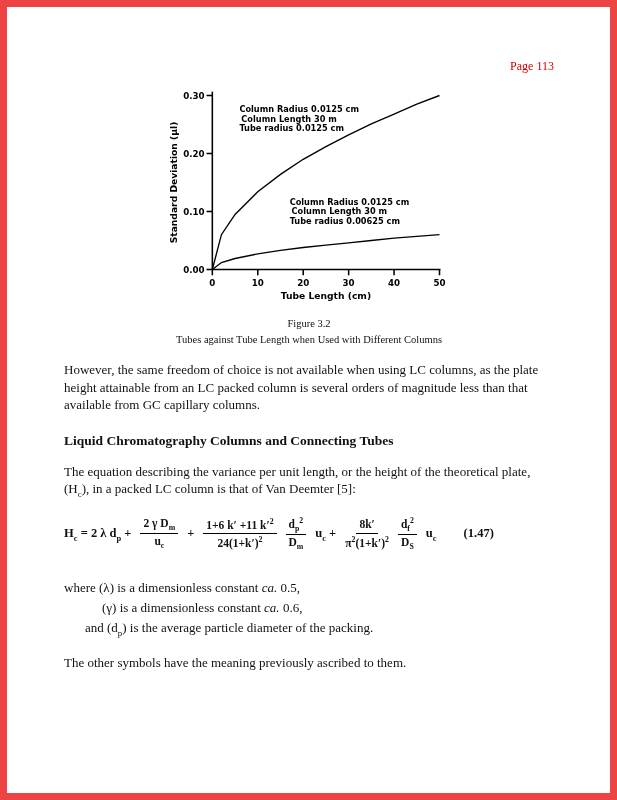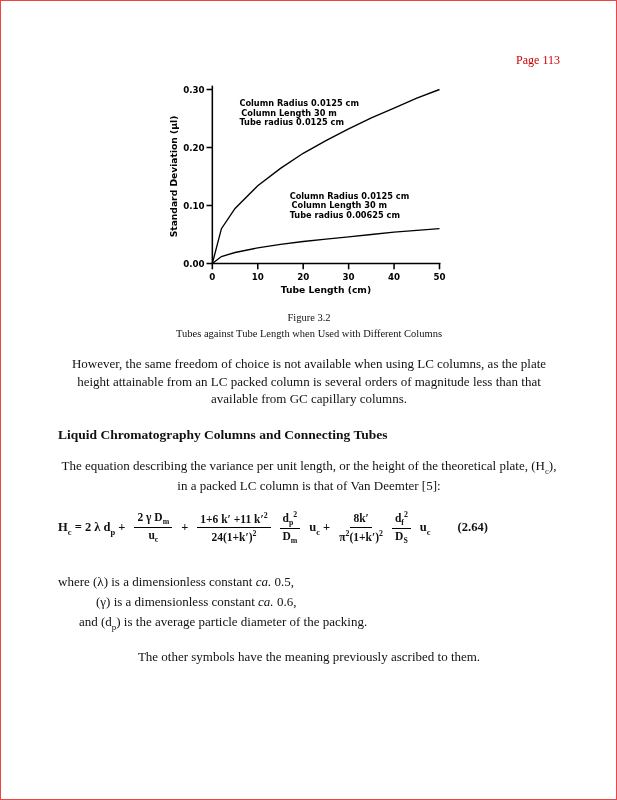--- a/index.html
+++ b/index.html
@@ -1,36 +1,36 @@
 <!DOCTYPE html>
 <html><head>
 <meta charset="utf-8">
 <style>
   html,body{margin:0;padding:0;background:#e8e8e8;}
   .page{
     position:relative;
     width:617px;height:800px;
     margin:0 auto;
     background:#ffffff;
-    border:1px solid #ef4444;
+    border:7px solid #ef4444;
     box-sizing:border-box;
     font-family:"Liberation Serif", serif;
     color:#111;
     overflow:hidden;
   }
   .page-number{
     position:absolute; top:52px; right:56px;
     font-size:12px; color:#cc0000;
   }
   .content{ padding:74px 56px 0 57px; }
   .figure-block{ text-align:center; }
   .figure-block svg{ display:block; margin:0 auto; }
   .caption{ margin-top:4px; font-size:10.5px; line-height:1.35; }
   .caption .cap-title{ margin-bottom:2px; }
-  p.body-text{ font-size:13px; line-height:1.32; margin:14px 0 0 0; text-align:center; }
+  p.body-text{ font-size:13px; line-height:1.32; margin:14px 0 0 0; text-align:left; }
   h2.section-heading{ font-size:13.5px; margin:20px 0 0 0; font-weight:bold; }
   .equation{
     display:flex; align-items:center; gap:9px;
     margin:16px 0 2px 0; font-size:12.5px; white-space:nowrap;font-weight:bold;
   }
   .equation sub, .where sub, p sub { font-size:0.68em; }
   .equation sup{ font-size:0.68em; }
   .frac{ display:inline-flex; flex-direction:column; align-items:center; font-size:11.5px; line-height:1.15;text-align:right; }
   .frac .num{ border-bottom:1px solid #000; padding:0 3px 1px 3px; }
   .frac .den{ padding-top:1px; }
@@ -113,21 +113,21 @@
       <span>u<sub>c</sub> +</span>
       <span class="frac">
         <span class="num">8k′</span>
         <span class="den">π<sup>2</sup>(1+k′)<sup>2</sup></span>
       </span>
       <span class="frac">
         <span class="num">d<sub>f</sub><sup>2</sup></span>
         <span class="den">D<sub>S</sub></span>
       </span>
       <span>u<sub>c</sub></span>
-      <span class="eq-number">(2.64)</span>
+      <span class="eq-number">(1.47)</span>
     </div>
 
     <div class="where">
       <div>where (λ) is a dimensionless constant <i>ca.</i> 0.5,</div>
       <div class="indent1">(γ) is a dimensionless constant <i>ca.</i> 0.6,</div>
       <div class="indent2">and (d<sub>p</sub>) is the average particle diameter of the packing.</div>
     </div>
 
     <p class="body-text">The other symbols have the meaning previously ascribed to them.</p>
 

